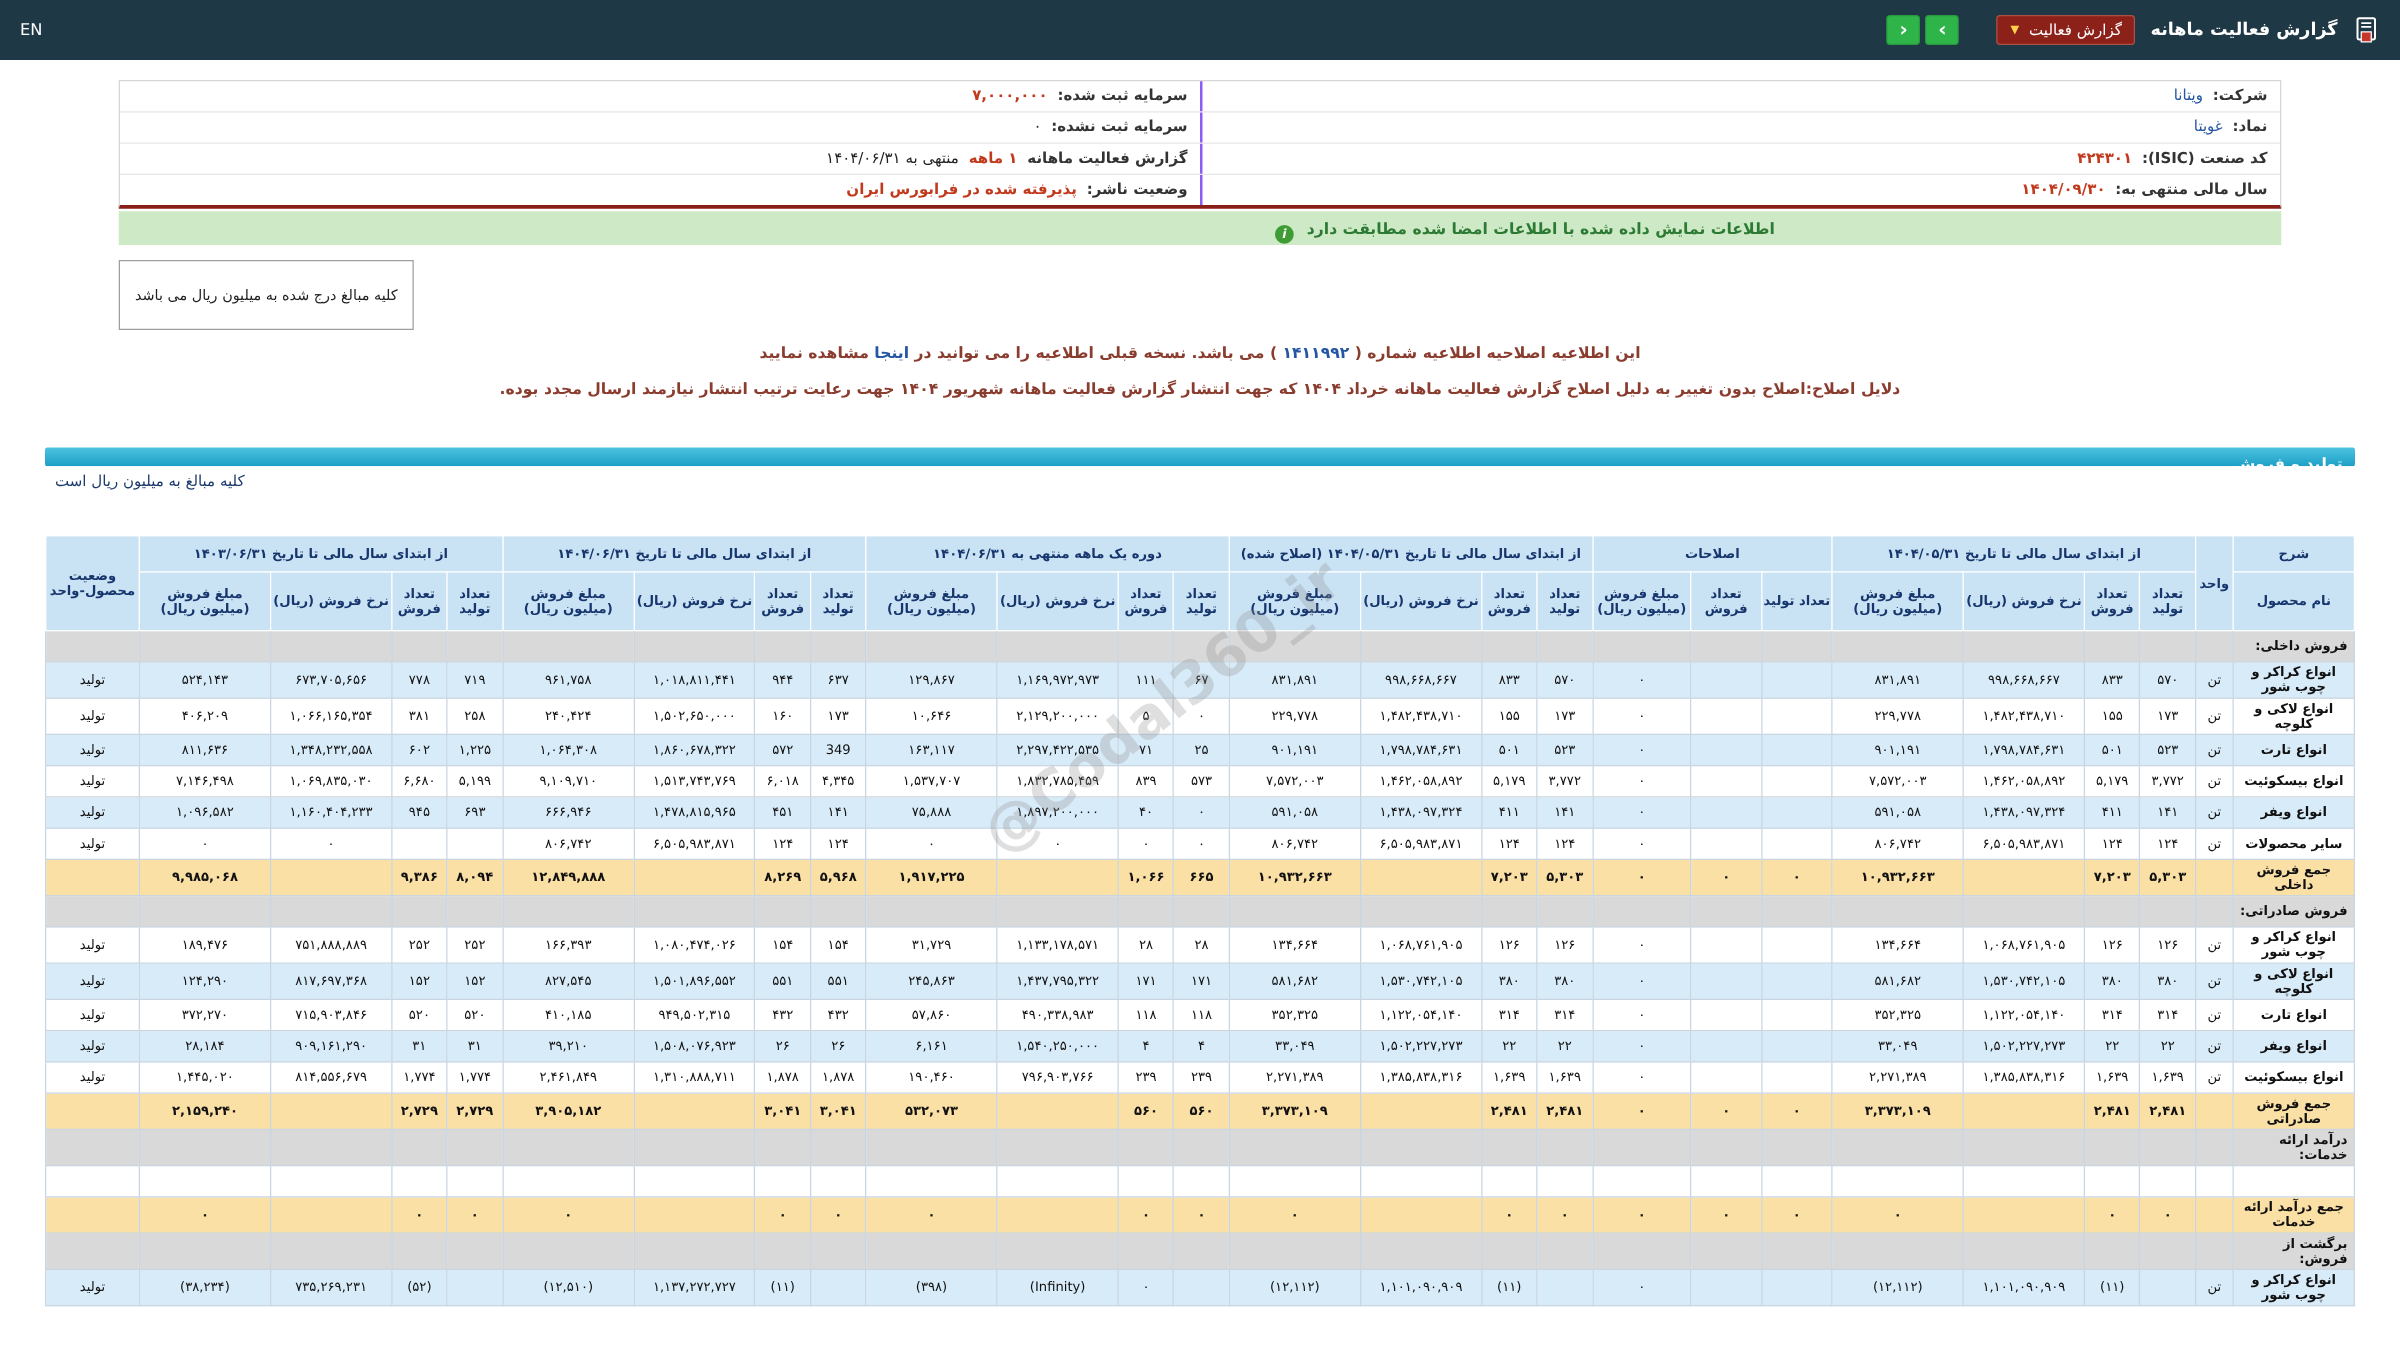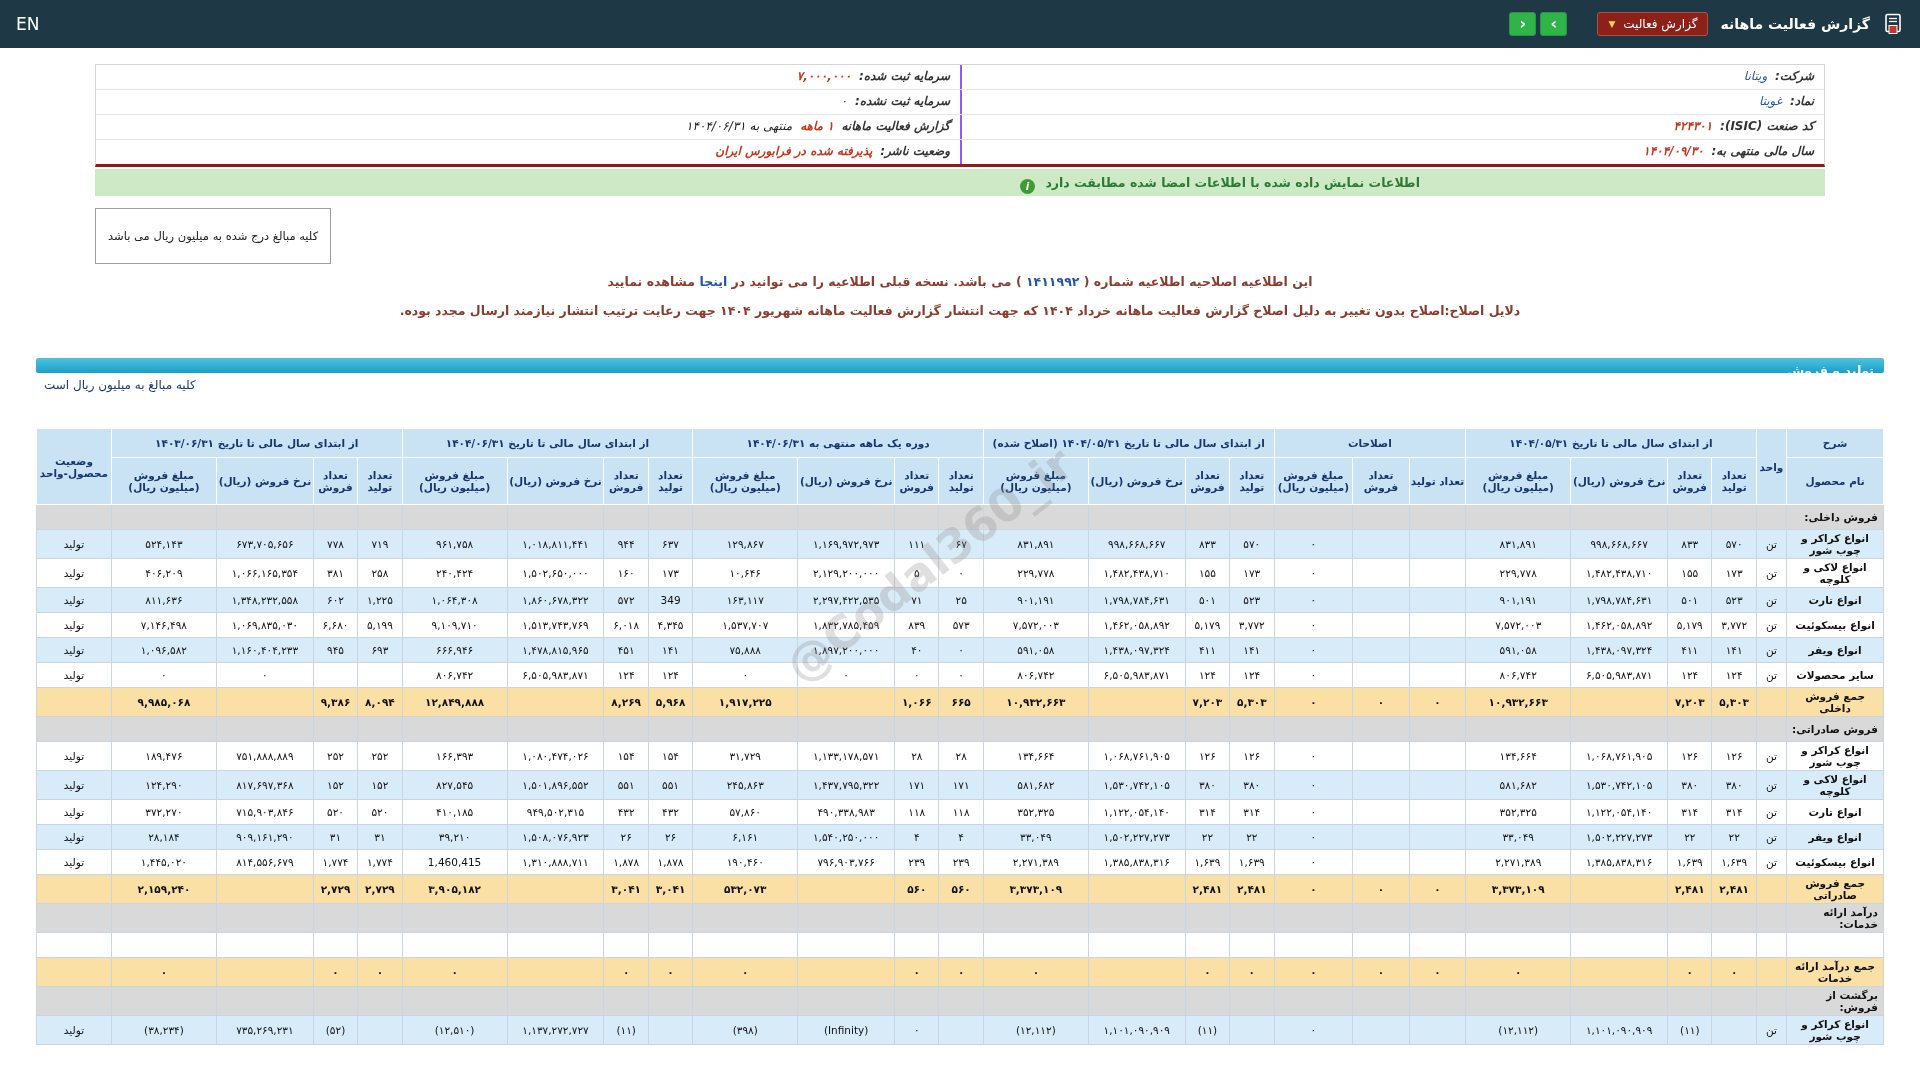--- a/index.html
+++ b/index.html
@@ -22,30 +22,30 @@
     border:1px solid #b05045;border-radius:3px;font-size:12px;padding:4px 10px;
     font-family:inherit;cursor:pointer;
   }
   .dd-caret{color:#ffd24a;font-size:9px;line-height:1;}
   .nav-btns{display:flex;gap:4px;margin-right:18px;}
   .nav-btn{
     width:27px;height:24px;background:#2fb44a;border:1px solid #28993f;border-radius:3px;
     color:#fff;font-size:16px;font-weight:bold;line-height:20px;cursor:pointer;padding:0;
     font-family:inherit;
   }
-  .tb-en{color:#fff;font-size:17px;text-decoration:none;cursor:pointer;}
+  .tb-en{color:#fff;font-size:13px;text-decoration:none;cursor:pointer;}
 
   
   .info-wrap{direction:rtl;padding:16px 95px 0 95px;}
   .company-table{
     border:1px solid #d6d6d6;border-bottom:3px solid #8a1f1a;background:#fff;
   }
   .ci-row{display:grid;grid-template-columns:1fr 1fr;border-bottom:1px solid #e6e6e6;}
   .ci-row:last-child{border-bottom:none;}
-  .ci-cell{padding:4px 10px;font-size:12px;min-height:16px;font-style:italic;}
+  .ci-cell{padding:4px 10px;font-size:12px;min-height:16px;}
   .ci-cell.rhalf{border-left:2px solid #8b5cf6;padding-left:43px;}
   .ci-label{font-weight:bold;color:#333;}
   .ci-val{margin-right:4px;color:#222;}
   .lnk{color:#2456a4;text-decoration:none;cursor:pointer;}
   .red{color:#c23a1d;font-weight:bold;}
 
   .banner{
     margin-top:2px;background:#cde9c6;color:#2c7a33;font-weight:bold;
     font-size:12.5px;height:27px;line-height:27px;text-align:center;
     padding-left:520px;
@@ -639,21 +639,21 @@
               <td class="num">۱,۶۳۹</td>
               <td class="num">۱,۳۸۵,۸۳۸,۳۱۶</td>
               <td class="num">۲,۲۷۱,۳۸۹</td>
               <td class="num">۲۳۹</td>
               <td class="num">۲۳۹</td>
               <td class="num">۷۹۶,۹۰۳,۷۶۶</td>
               <td class="num">۱۹۰,۴۶۰</td>
               <td class="num">۱,۸۷۸</td>
               <td class="num">۱,۸۷۸</td>
               <td class="num">۱,۳۱۰,۸۸۸,۷۱۱</td>
-              <td class="num">1,460,415</td>
+              <td class="num">۲,۴۶۱,۸۴۹</td>
               <td class="num">۱,۷۷۴</td>
               <td class="num">۱,۷۷۴</td>
               <td class="num">۸۱۴,۵۵۶,۶۷۹</td>
               <td class="num">۱,۴۴۵,۰۲۰</td>
               <td class="c-status">تولید</td>
             </tr>
             <tr class="r-total">
               <td class="c-name">جمع فروش صادراتی</td>
               <td></td>
               <td class="num">۲,۴۸۱</td>

